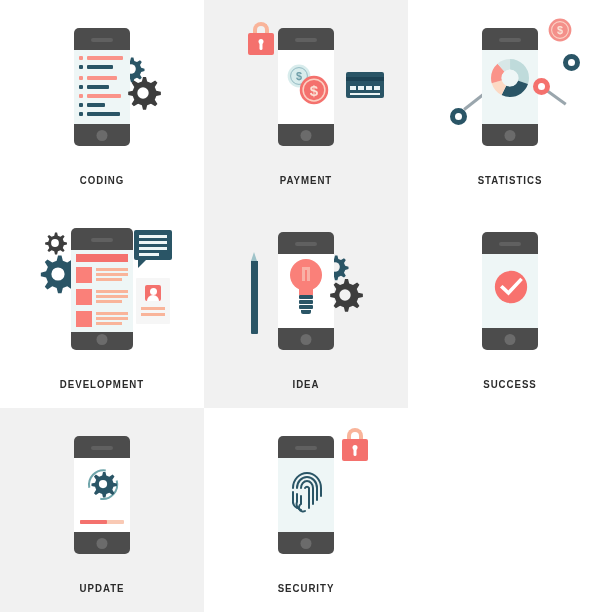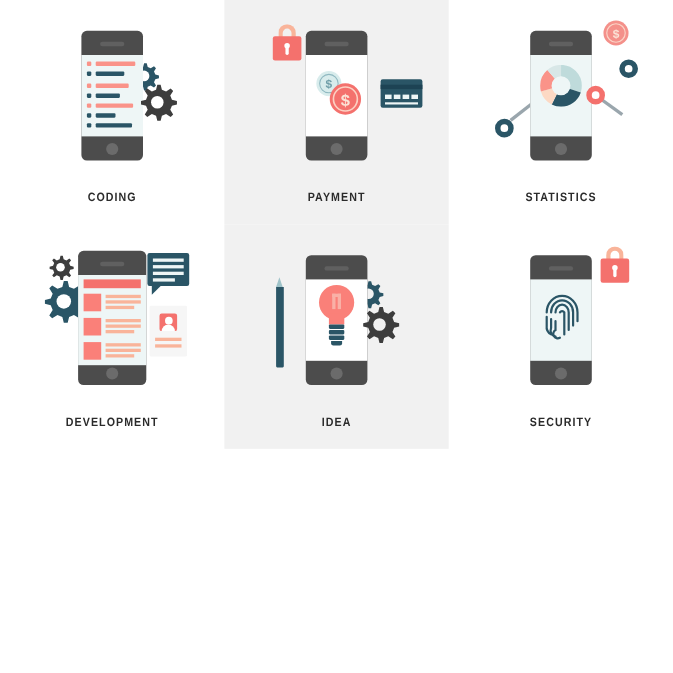--- a/index.html
+++ b/index.html
@@ -333,21 +333,60 @@
 
       <svg class="gear" style="left:122px;top:60px;" width="38" height="38" viewBox="0 0 100 100">
         <path fill="#3d3d3d" d="M50 8 l8 0 3 12 10 4 11-7 6 6 -7 11 4 10 12 3 0 8 -12 3 -4 10 7 11 -6 6 -11-7 -10 4 -3 12 -8 0 -3-12 -10-4 -11 7 -6-6 7-11 -4-10 -12-3 0-8 12-3 4-10 -7-11 6-6 11 7 10-4z"></path>
         <circle cx="50" cy="50" r="15" fill="#f1f1f1"></circle>
       </svg>
     </div>
     <div class="label">IDEA</div>
   </div>
 
 
-
+  <div class="cell light">
+    <div class="art">
+      <div class="phone">
+        <div class="speaker"></div>
+        <div class="screen">
+          <svg style="position:absolute;left:12px;top:16px;" width="34" height="34" viewBox="0 0 40 40">
+            <circle cx="20" cy="20" r="19" fill="#f8726e"></circle>
+            <path d="M10 20.5 L17 27 L31 12" fill="none" stroke="#ffffff" stroke-width="4.2" stroke-linecap="square" stroke-linejoin="miter"></path>
+          </svg>
+        </div>
+        <div class="home"></div>
+      </div>
+    </div>
+    <div class="label">SUCCESS</div>
+  </div>
+
+  <div class="cell grey">
+    <div class="art">
+      <div class="phone">
+        <div class="speaker"></div>
+        <div class="screen white">
+
+          <svg style="position:absolute;left:8px;top:4px;" width="42" height="46" viewBox="0 0 46 50">
+            <path d="M8 28 A16 16 0 0 1 26 9" fill="none" stroke="#6fa5ab" stroke-width="2.2"></path>
+            <path d="M38 20 A16 16 0 0 1 20 40" fill="none" stroke="#6fa5ab" stroke-width="2.2"></path>
+            <g transform="translate(23,24) scale(0.30) translate(-50,-50)">
+              <path fill="#2a5566" d="M50 6 l9 0 3 13 11 4 12-8 7 7 -8 12 4 11 13 3 0 9 -13 3 -4 11 8 12 -7 7 -12-8 -11 4 -3 13 -9 0 -3-13 -11-4 -12 8 -7-7 8-12 -4-11 -13-3 0-9 13-3 4-11 -8-12 7-7 12 8 11-4z"></path>
+              <circle cx="50" cy="50" r="15" fill="#ffffff"></circle>
+            </g>
+          </svg>
+
+          <div style="position:absolute;left:6px;top:62px;width:44px;height:4px;background:#f9c9b4;border-radius:1px;">
+            <div style="position:absolute;left:0;top:0;width:62%;height:4px;background:#f4716d;border-radius:1px;"></div>
+          </div>
+        </div>
+        <div class="home"></div>
+      </div>
+    </div>
+    <div class="label">UPDATE</div>
+  </div>
 
   <div class="cell light">
     <div class="art">
       <div class="phone">
         <div class="speaker"></div>
         <div class="screen">
           <svg style="position:absolute;left:12px;top:8px;" width="34" height="52" viewBox="0 0 34 52">
             <g fill="none" stroke="#2a5566" stroke-width="2" stroke-linecap="round">
               <path d="M3 22 A14 15 0 0 1 31 22 L31 30"></path>
               <path d="M7 22 A10 11 0 0 1 27 22 L27 34"></path>

